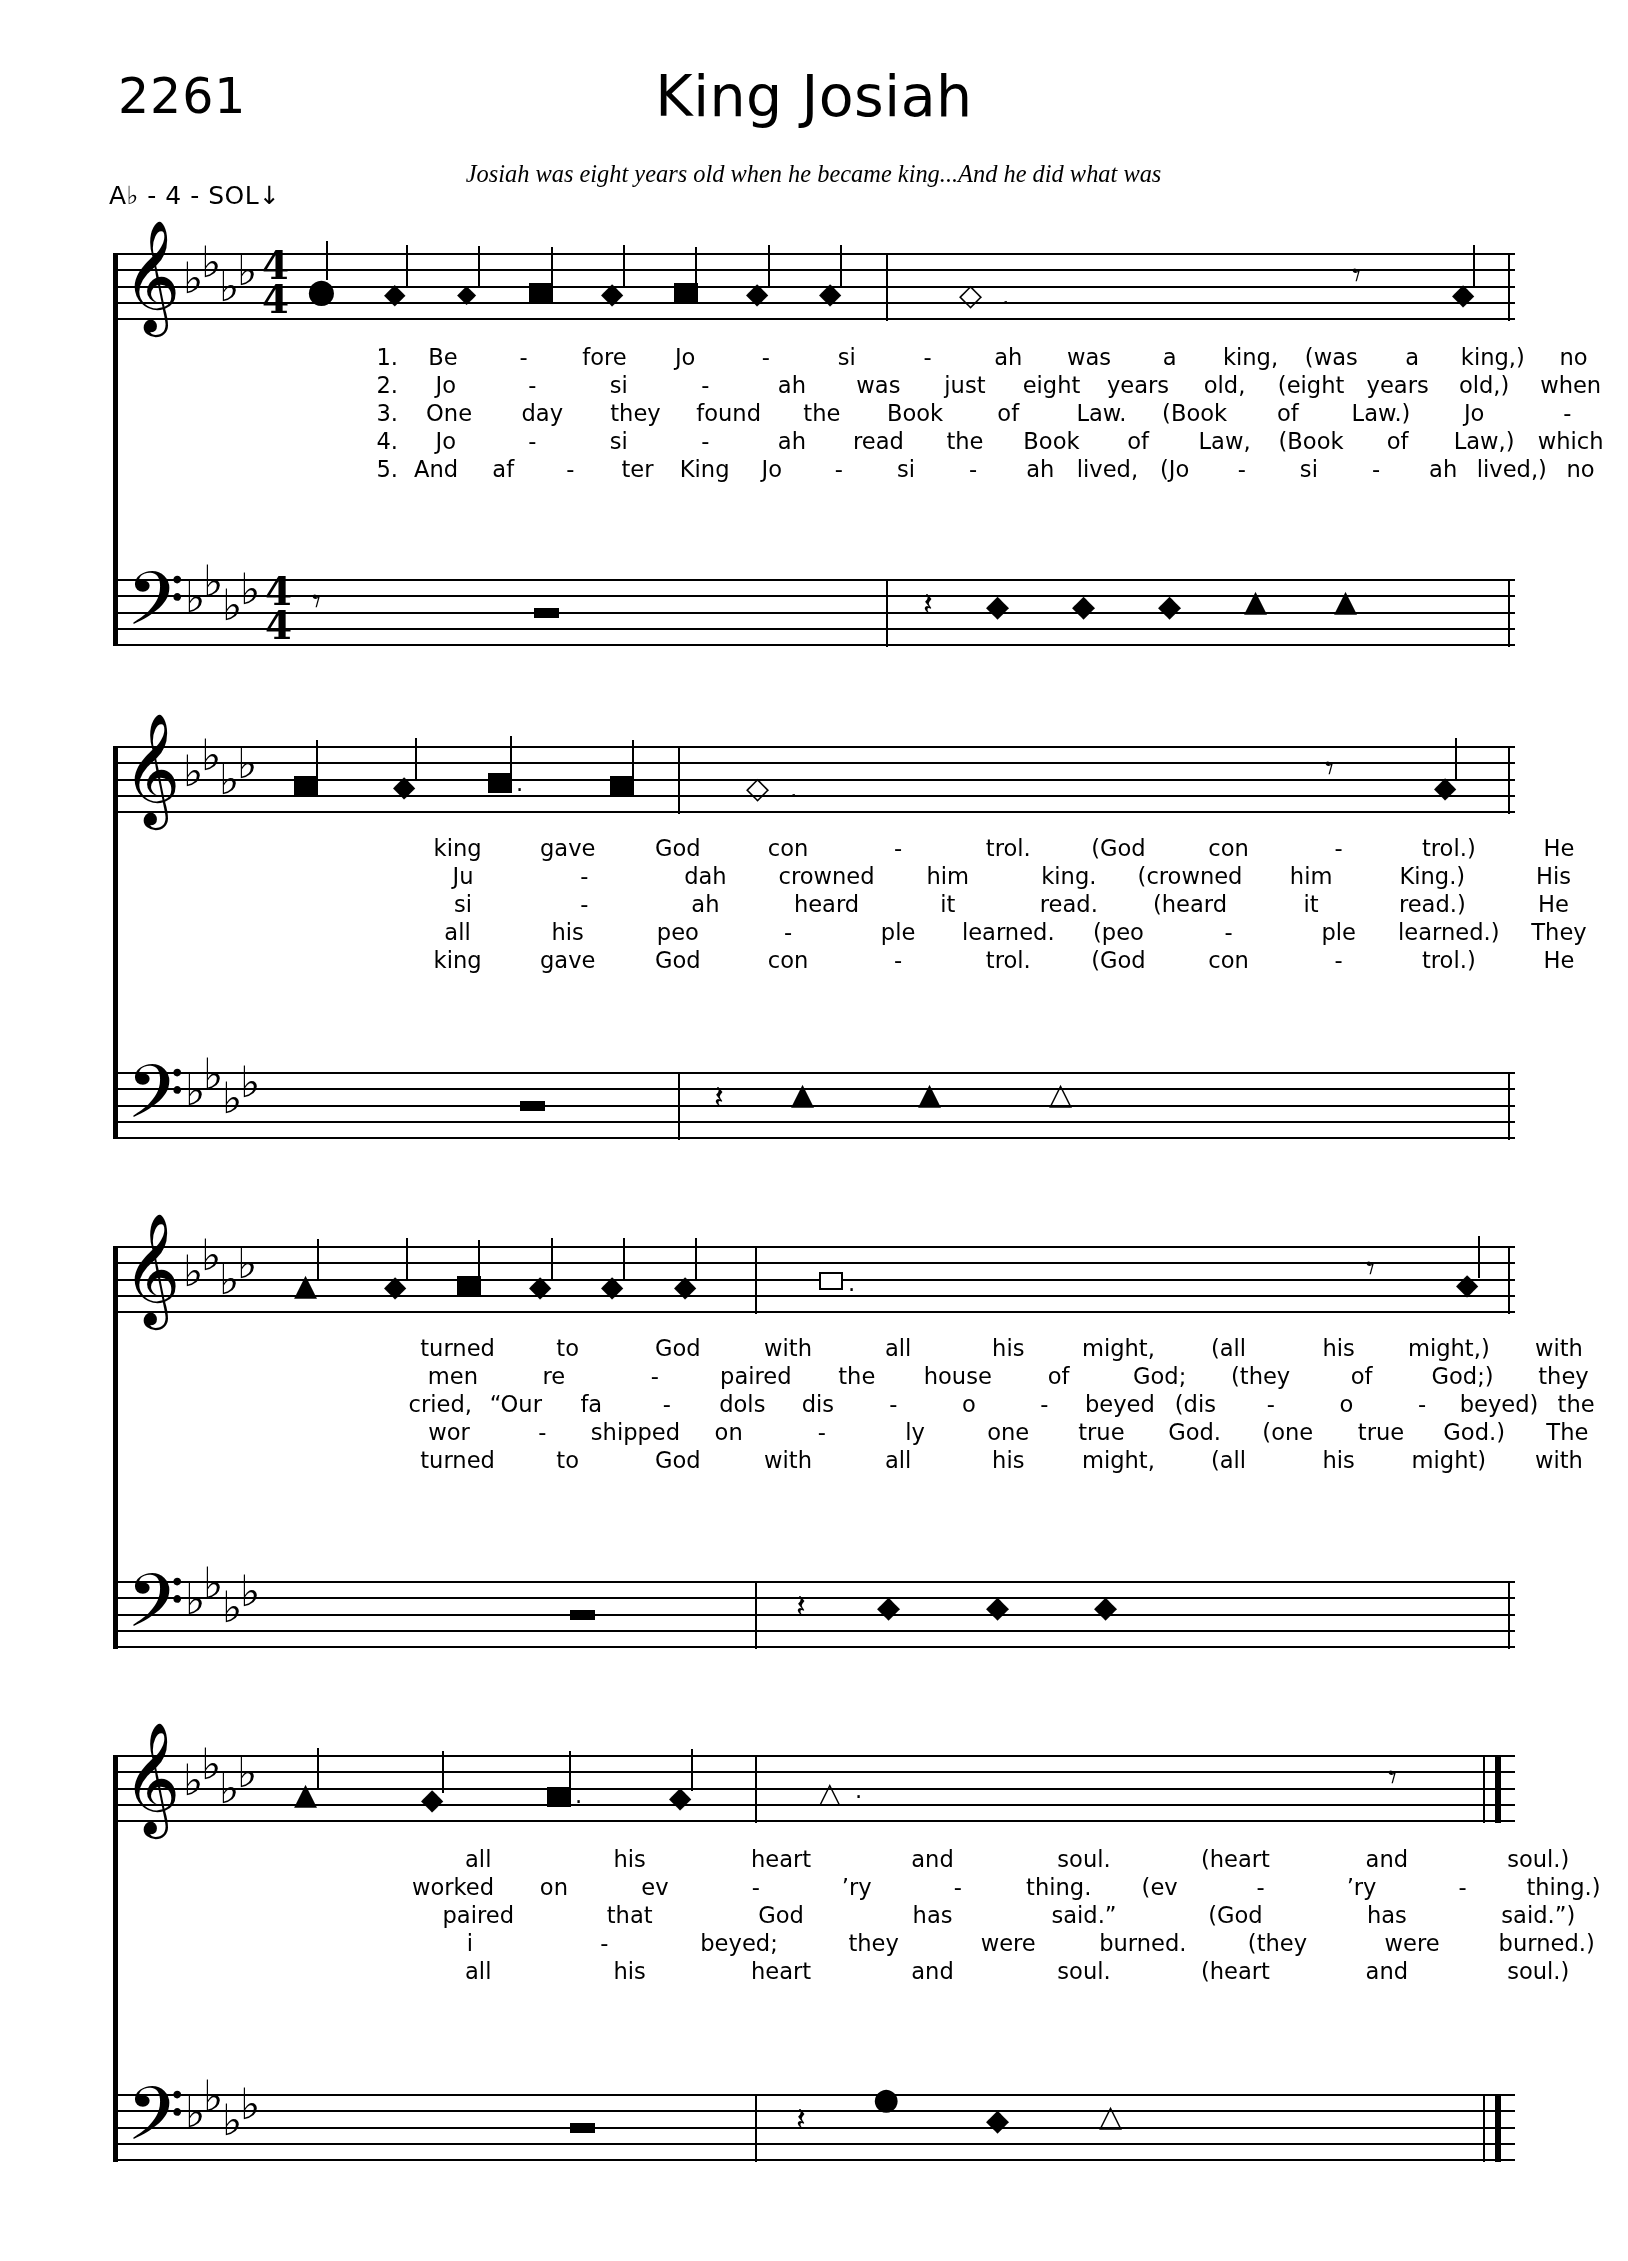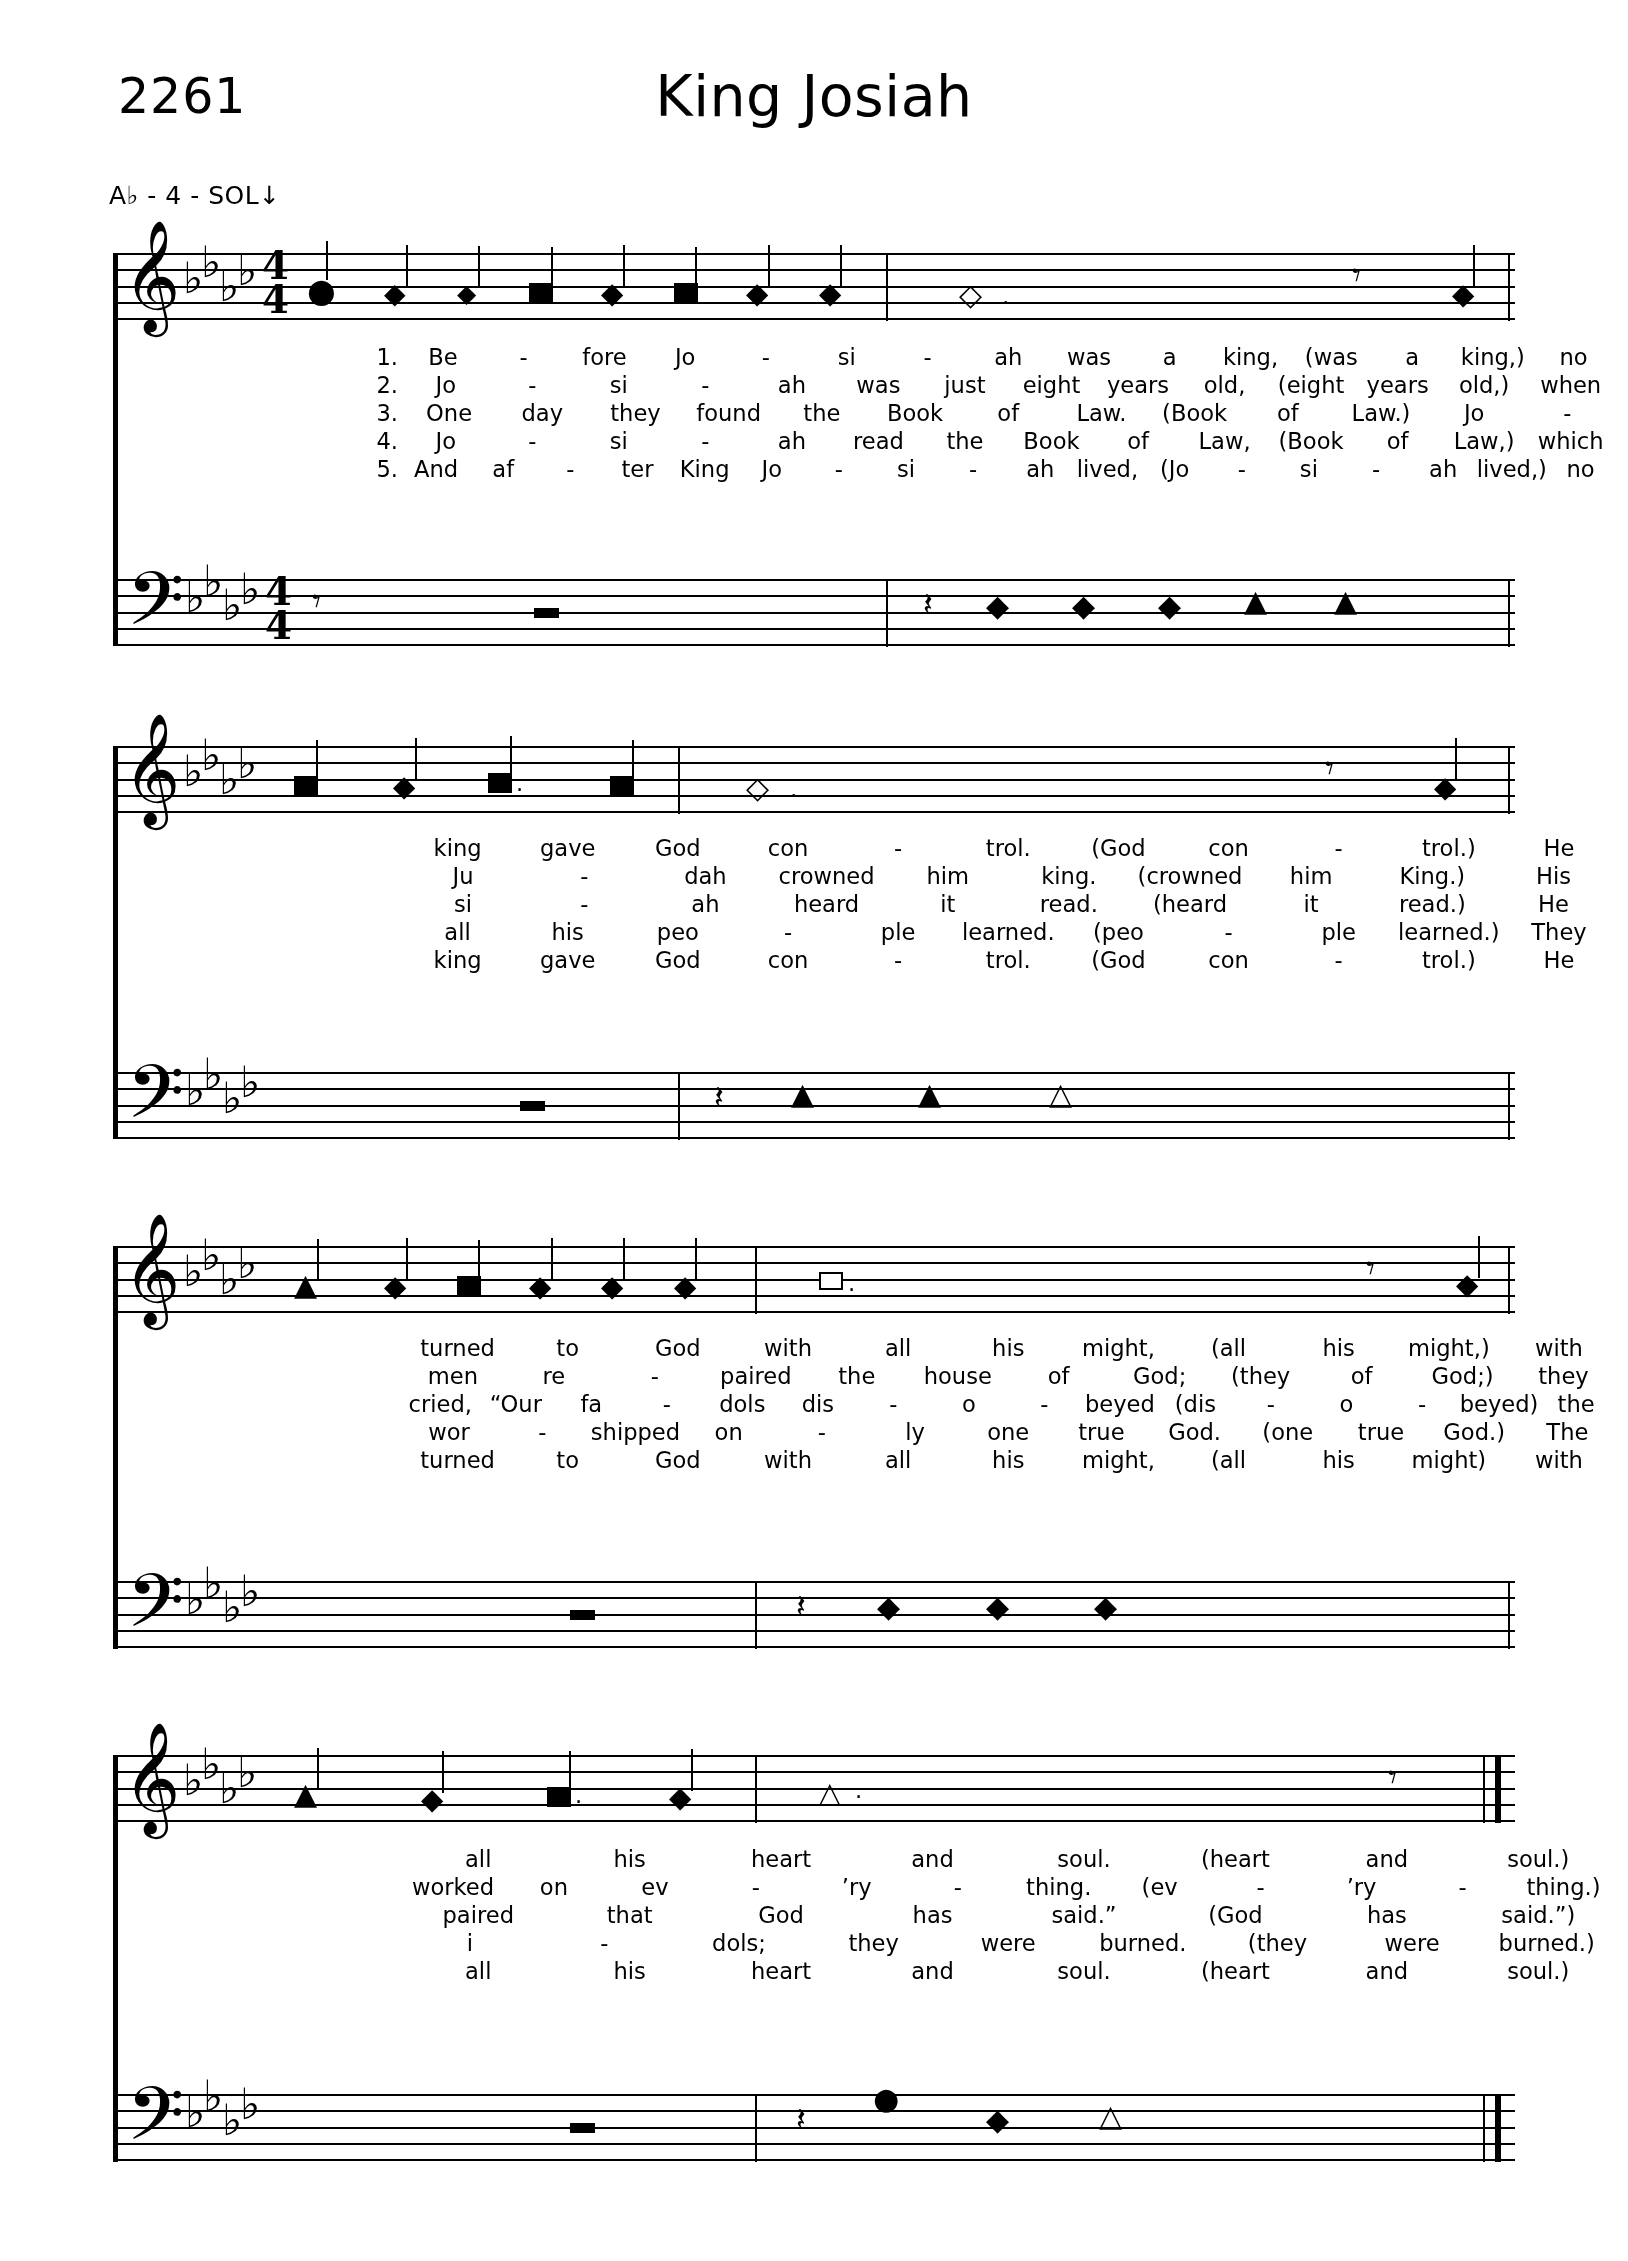--- a/index.html
+++ b/index.html
@@ -166,20 +166,21 @@
   }
 </style>
 </head>
 <body>
 
 <div class="page">
 
   <div class="hymn-number">2261</div>
   <div class="hymn-title">King Josiah</div>
   <div class="scripture">
+    <div>Josiah was eight years old when he became king...And he did what was</div>
   </div>
   <div class="key-sig">A♭ - 4 - SOL↓</div>
 
   <div class="system" style="top: 253px;">
 
     <div class="bracket-left" style="top:0; height:393px;"></div>
 
     <div class="staff" style="position:absolute; top:0; left:0; height:68px;">
       <div class="line l1"></div>
         <div class="line l2"></div>
@@ -709,21 +710,21 @@
           <span class="cell">(God</span>
           <span class="cell">has</span>
           <span class="cell">said.”)</span>
         </span>
       </div>
       <div class="lyric-row">
         <span class="vnum"></span>
         <span class="cells">
           <span class="cell">i</span>
           <span class="cell">-</span>
-          <span class="cell">dols;</span>
+          <span class="cell">beyed;</span>
           <span class="cell">they</span>
           <span class="cell">were</span>
           <span class="cell">burned.</span>
           <span class="cell">(they</span>
           <span class="cell">were</span>
           <span class="cell">burned.)</span>
         </span>
       </div>
       <div class="lyric-row">
         <span class="vnum"></span>

